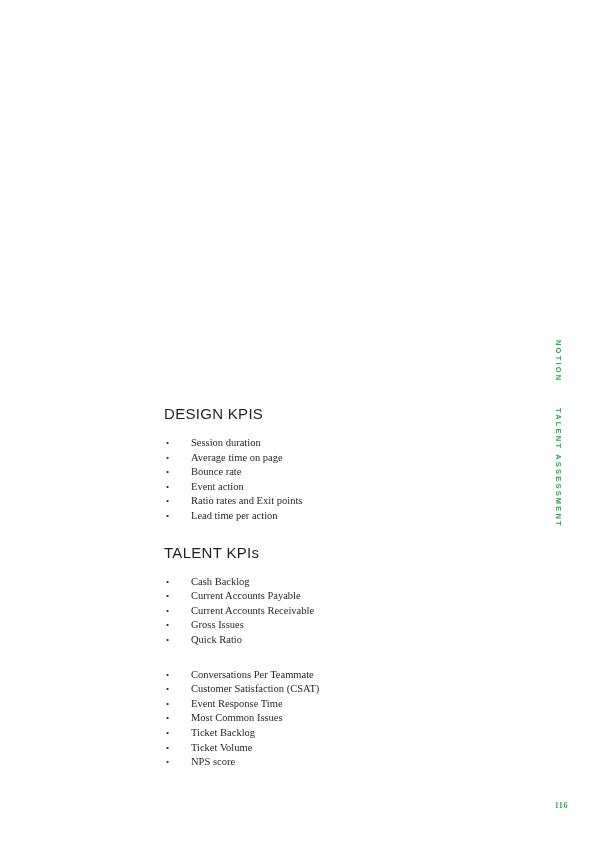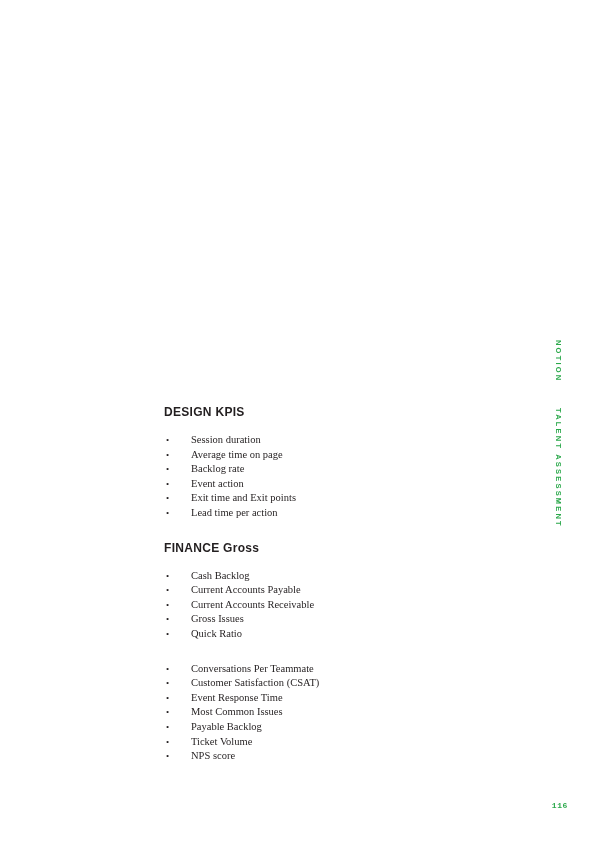--- a/index.html
+++ b/index.html
@@ -47,43 +47,43 @@
   }
   .side-label.first {
     margin-bottom: 26px;
   }
 
   
   .page-number {
     position: absolute;
     right: 32px;
     bottom: 42px;
-    font-family: Liberation Mono, monospace;
+    font-family: Liberation Serif, serif;
     font-size: 8px;
     font-weight: bold;
     letter-spacing: 0.6px;
     color: #2aa84a;
   }
 
   
   .content {
     position: absolute;
     left: 140px;
     top: 405px;
     width: 330px;
   }
 
   .section {
     margin-bottom: 14px;
   }
 
   .section-heading {
     font-family: "Liberation Sans", sans-serif;
-    font-size: 12px;
-    font-weight: bold;
+    font-size: 15px;
+    font-weight: normal;
     letter-spacing: 0.3px;
     color: #231f20;
     margin: 0 0 14px 24px;
   }
 
   ul.kpi-list {
     list-style: none;
     margin: 0 0 0 0;
     padding: 0;
   }
@@ -120,44 +120,44 @@
 
   <div class="page-number">116</div>
 
   <div class="content">
 
     <div class="section design">
       <div class="section-heading">DESIGN KPIS</div>
       <ul class="kpi-list">
         <li><span class="bullet">•</span><span>Session duration</span></li>
         <li><span class="bullet">•</span><span>Average time on page</span></li>
-        <li><span class="bullet">•</span><span>Backlog rate</span></li>
+        <li><span class="bullet">•</span><span>Bounce rate</span></li>
         <li><span class="bullet">•</span><span>Event action</span></li>
-        <li><span class="bullet">•</span><span>Exit time and Exit points</span></li>
+        <li><span class="bullet">•</span><span>Ratio rates and Exit points</span></li>
         <li><span class="bullet">•</span><span>Lead time per action</span></li>
       </ul>
     </div>
 
     <div class="section finance">
-      <div class="section-heading">FINANCE Gross</div>
+      <div class="section-heading">TALENT KPIs</div>
       <ul class="kpi-list">
         <li><span class="bullet">•</span><span>Cash Backlog</span></li>
         <li><span class="bullet">•</span><span>Current Accounts Payable</span></li>
         <li><span class="bullet">•</span><span>Current Accounts Receivable</span></li>
         <li><span class="bullet">•</span><span>Gross Issues</span></li>
         <li><span class="bullet">•</span><span>Quick Ratio</span></li>
       </ul>
     </div>
 
     <div class="section support">
       <ul class="kpi-list">
         <li><span class="bullet">•</span><span>Conversations Per Teammate</span></li>
         <li><span class="bullet">•</span><span>Customer Satisfaction (CSAT)</span></li>
         <li><span class="bullet">•</span><span>Event Response Time</span></li>
         <li><span class="bullet">•</span><span>Most Common Issues</span></li>
-        <li><span class="bullet">•</span><span>Payable Backlog</span></li>
+        <li><span class="bullet">•</span><span>Ticket Backlog</span></li>
         <li><span class="bullet">•</span><span>Ticket Volume</span></li>
         <li><span class="bullet">•</span><span>NPS score</span></li>
       </ul>
     </div>
 
   </div>
 </div>
 
 </body></html>

